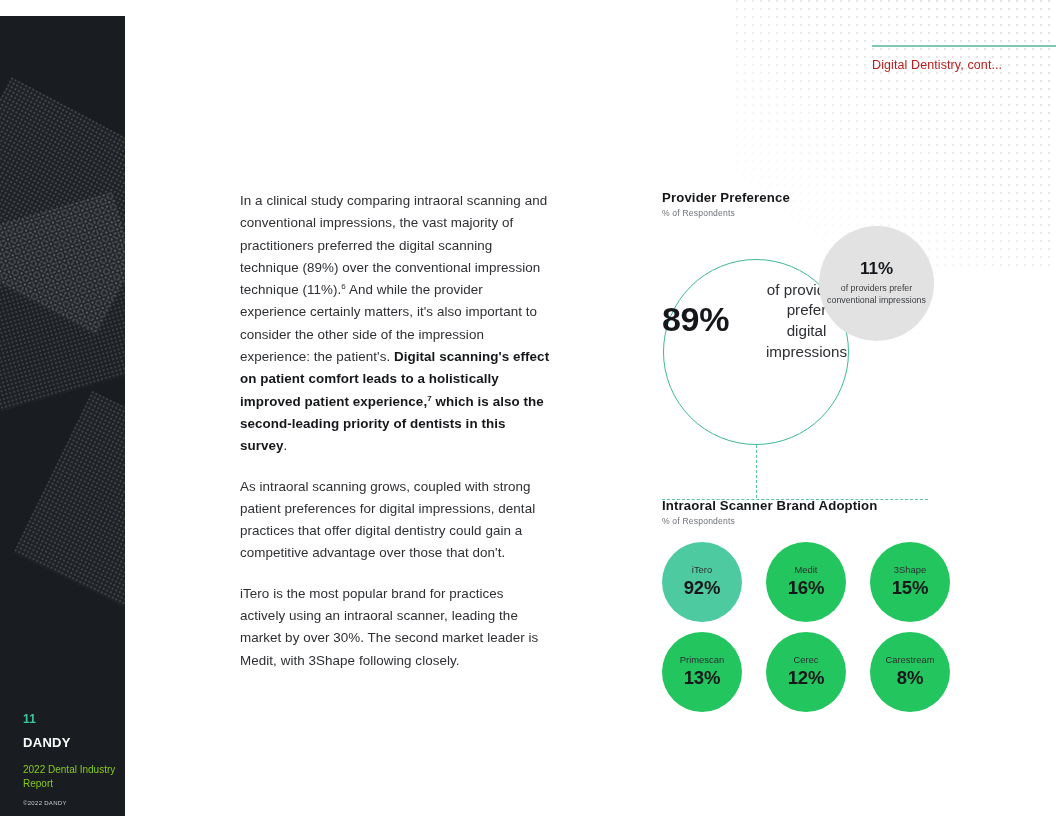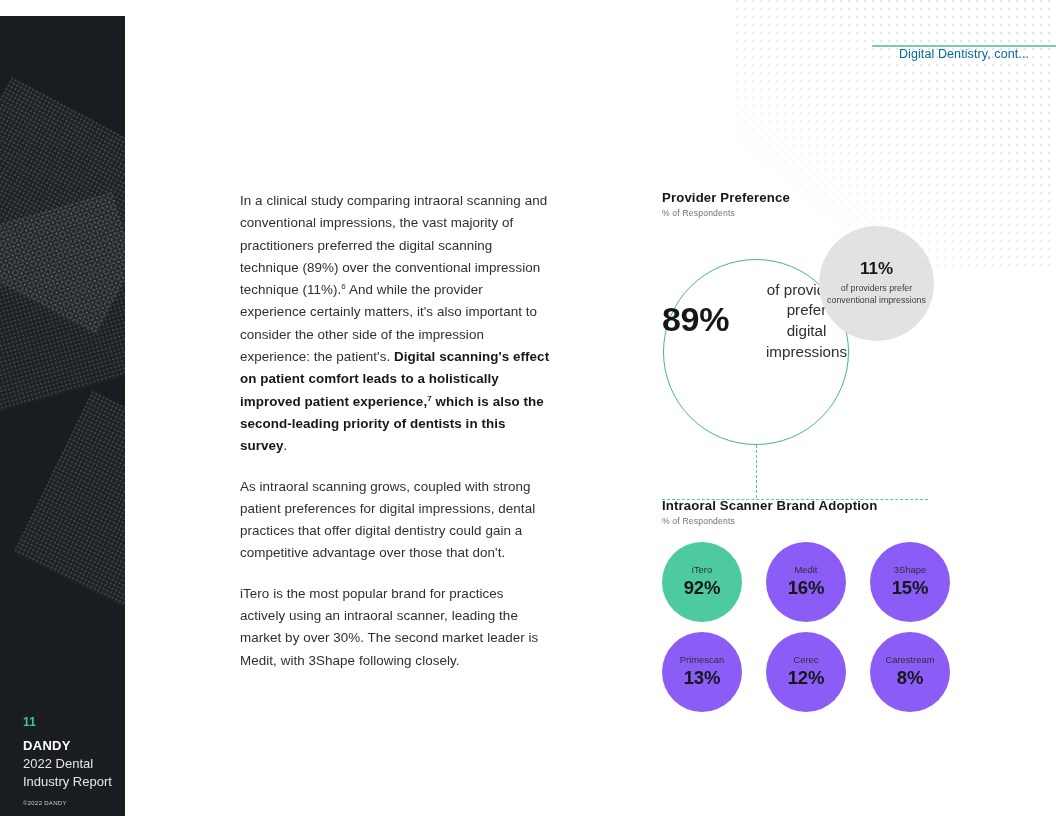--- a/index.html
+++ b/index.html
@@ -79,25 +79,25 @@
     margin-bottom: 9px;
   }
   .brand-name {
     color: #ffffff;
     font-size: 13px;
     font-weight: bold;
     letter-spacing: 0.3px;
     line-height: 1.25;
   }
   .report-title {
-    color: #e5e5e5;
-    font-size: 13px;
+    color: #84cc16;
+    font-size: 10px;
     font-weight: normal;
     line-height: 1.38;
-    margin-top: 1px;
+    margin-top: 12px;
   }
   .copyright {
     color: #c9ccd0;
     font-size: 6px;
     letter-spacing: 0.3px;
     margin-top: 9px;
   }
 
   
   .dot-field {
@@ -120,24 +120,24 @@
     left: 872px;
     top: 45px;
     width: 184px;
   }
   .header-rule {
     width: 184px;
     height: 2px;
     background: #7fc6b3;
   }
   .header-label {
+    margin-top: 11px;
     font-size: 12.5px;
-    color: #0369a1;
+    color: #b91c1c;
     letter-spacing: 0.1px;
-    text-align: center;
   }
 
   
   .text-col {
     position: absolute;
     left: 240px;
     top: 190px;
     width: 312px;
   }
   .body-par {
@@ -282,21 +282,21 @@
     margin-top: 16px;
     display: grid;
     grid-template-columns: repeat(3, 94px);
     grid-auto-rows: 90px;
     column-gap: 10px;
   }
   .bubble {
     width: 80px;
     height: 80px;
     border-radius: 50%;
-    background: #8b5cf6;
+    background: #22c55e;
     display: flex;
     flex-direction: column;
     align-items: center;
     justify-content: center;
     text-align: center;
   }
   .bubble.accent {
     background: #4ecaa0;
   }
   .bubble-name {

